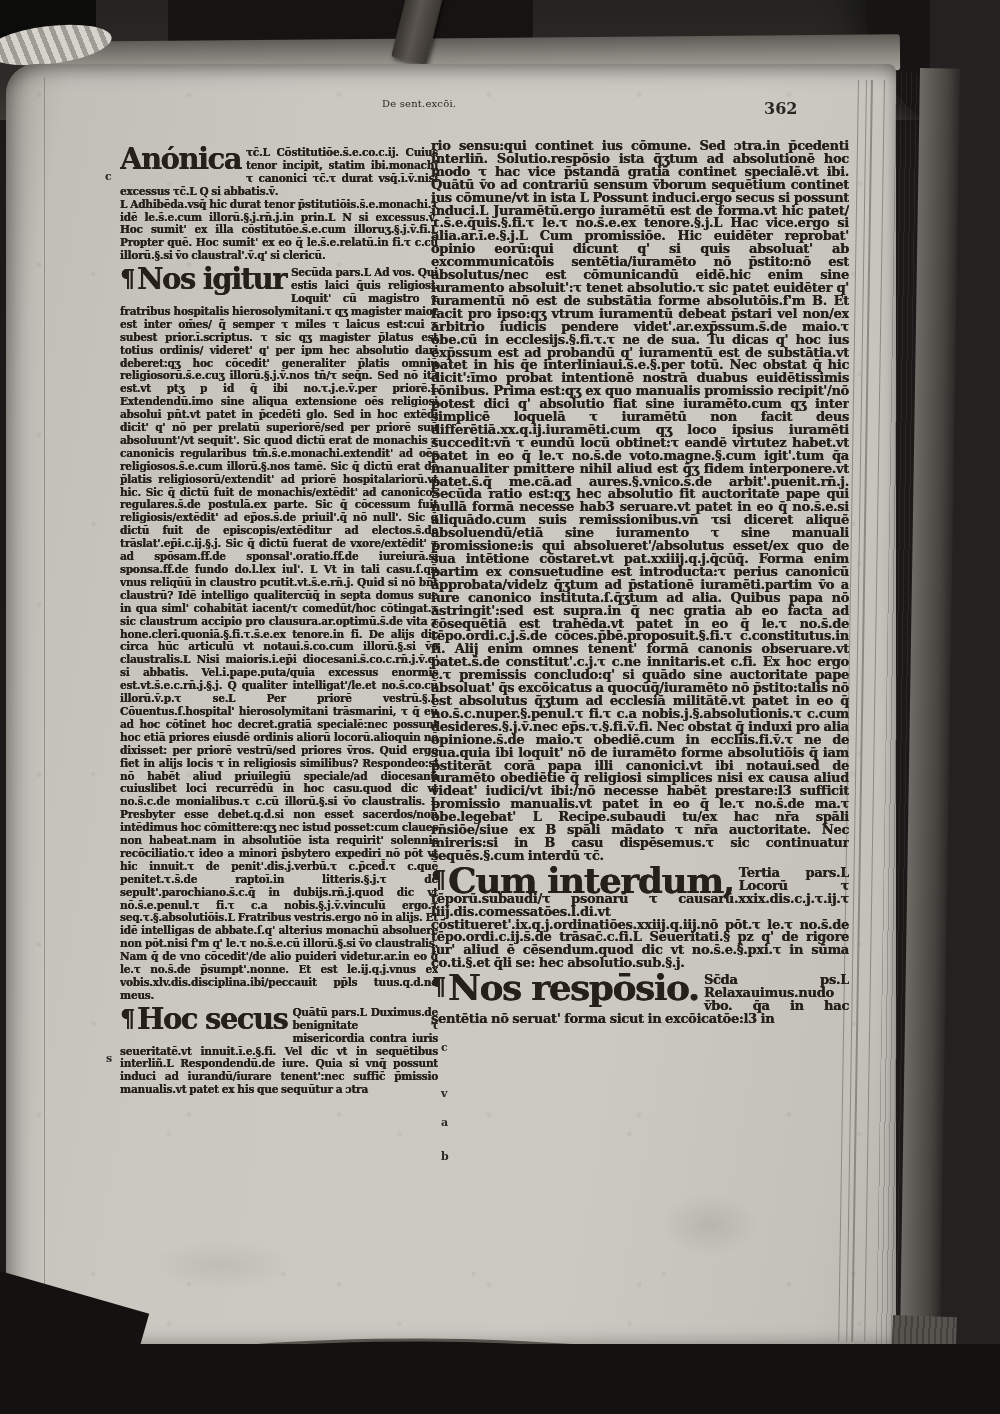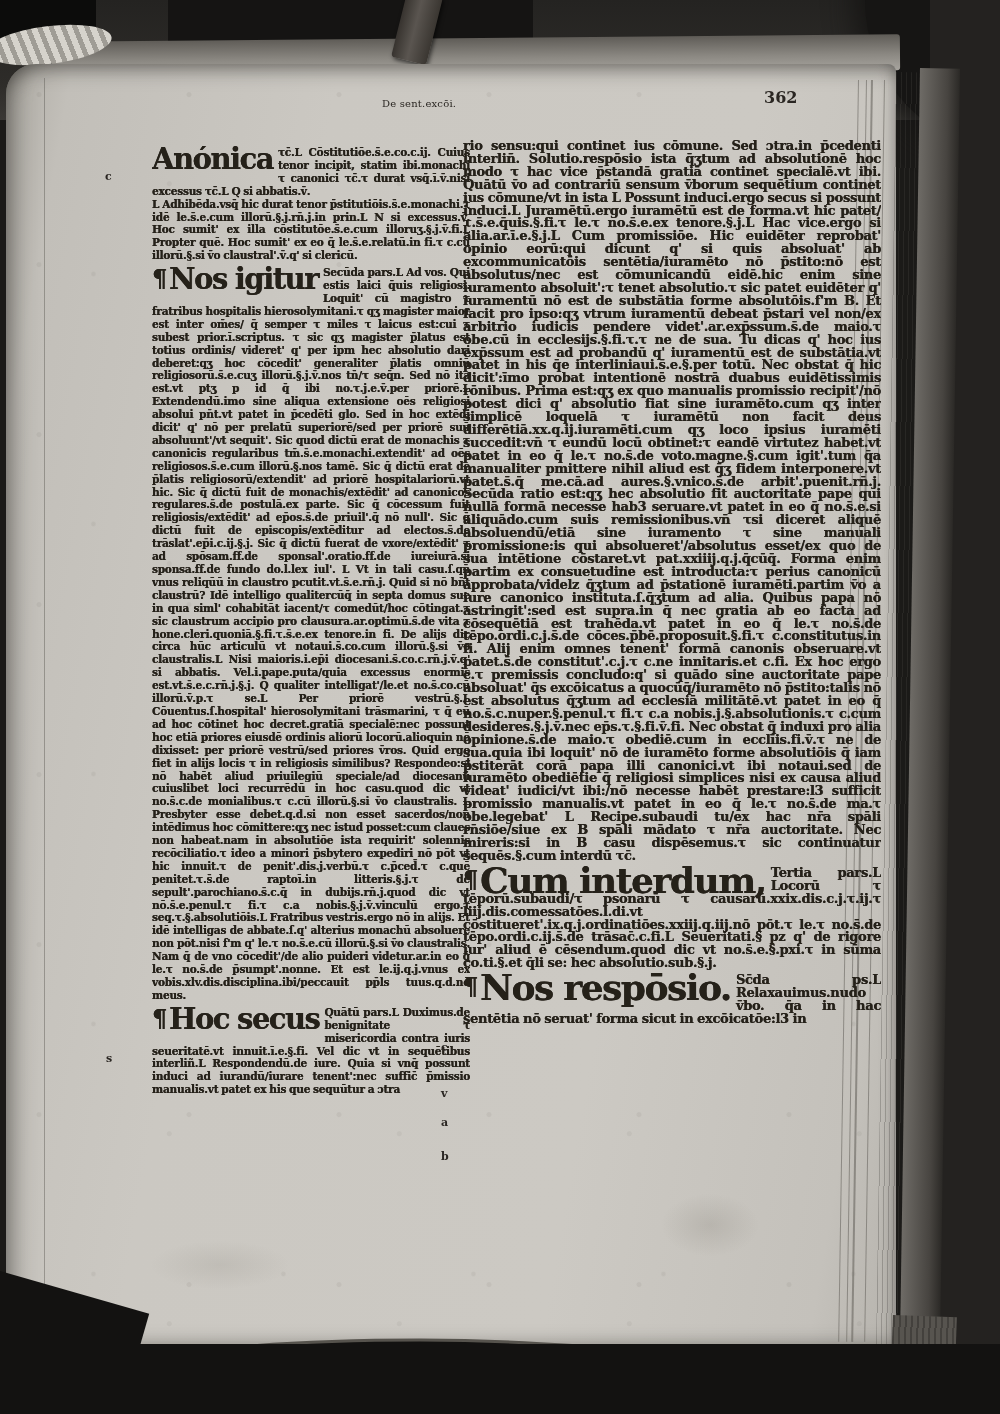--- a/index.html
+++ b/index.html
@@ -60,25 +60,25 @@
                 transform:rotate(2deg);background:#57544f;
                 background-image:repeating-linear-gradient(90deg,rgba(30,28,26,.35) 0 2px,transparent 2px 6px);}
   .bl-dark{position:absolute;left:-48px;top:1286px;width:180px;height:150px;
            transform:rotate(16deg);background:#131211;}
   .bottom-dark{position:absolute;left:0;top:1344px;width:1000px;height:70px;background:#131211;}
   .bottom-curve{position:absolute;left:0;top:1322px;width:1000px;height:92px;}
 
   
   .running-head{position:absolute;left:382px;top:98px;width:130px;
                 font-size:10px;font-weight:400;color:#2a2622;letter-spacing:.2px;}
-  .folio{position:absolute;left:764px;top:88px;font-size:16px;font-weight:700;color:#2a2622;}
+  .folio{position:absolute;left:764px;top:99px;font-size:16px;font-weight:700;color:#2a2622;}
 
   .col{position:absolute;color:#252119;font-weight:700;text-align:justify;
        text-shadow:0 0 .6px rgba(32,27,22,.85), .4px 0 0 rgba(32,27,22,.3);
-       hyphens:none;overflow:hidden;margin-left:32px;}
+       hyphens:none;overflow:hidden;}
   .col1{left:120px;top:146px;width:318px;height:1046px;font-size:10.5px;line-height:12.9px;
         letter-spacing:-.2px;word-spacing:-.5px;}
   .col2{left:431px;top:140px;width:418px;height:1042px;font-size:13px;line-height:12.9px;
         letter-spacing:-.3px;word-spacing:-.5px;}
   .block{clear:both;}
   .block.gap{margin-top:4px;}
   .bigword{float:left;font-size:36px;line-height:25px;letter-spacing:-1.5px;
            padding:1px 5px 0 0;font-weight:700;transform-origin:left top;}
   .col1 .bigword{font-size:29px;}
   .pmark{float:left;font-size:24px;line-height:25px;padding-right:2px;font-weight:700;}

